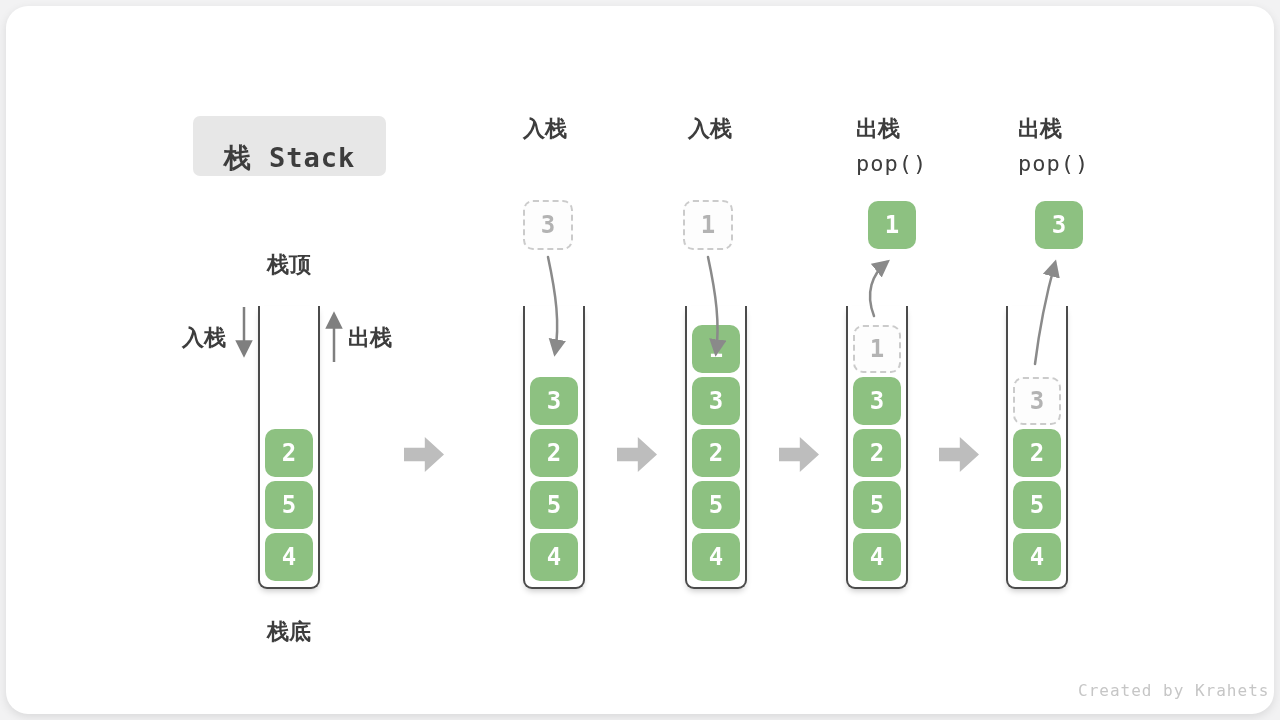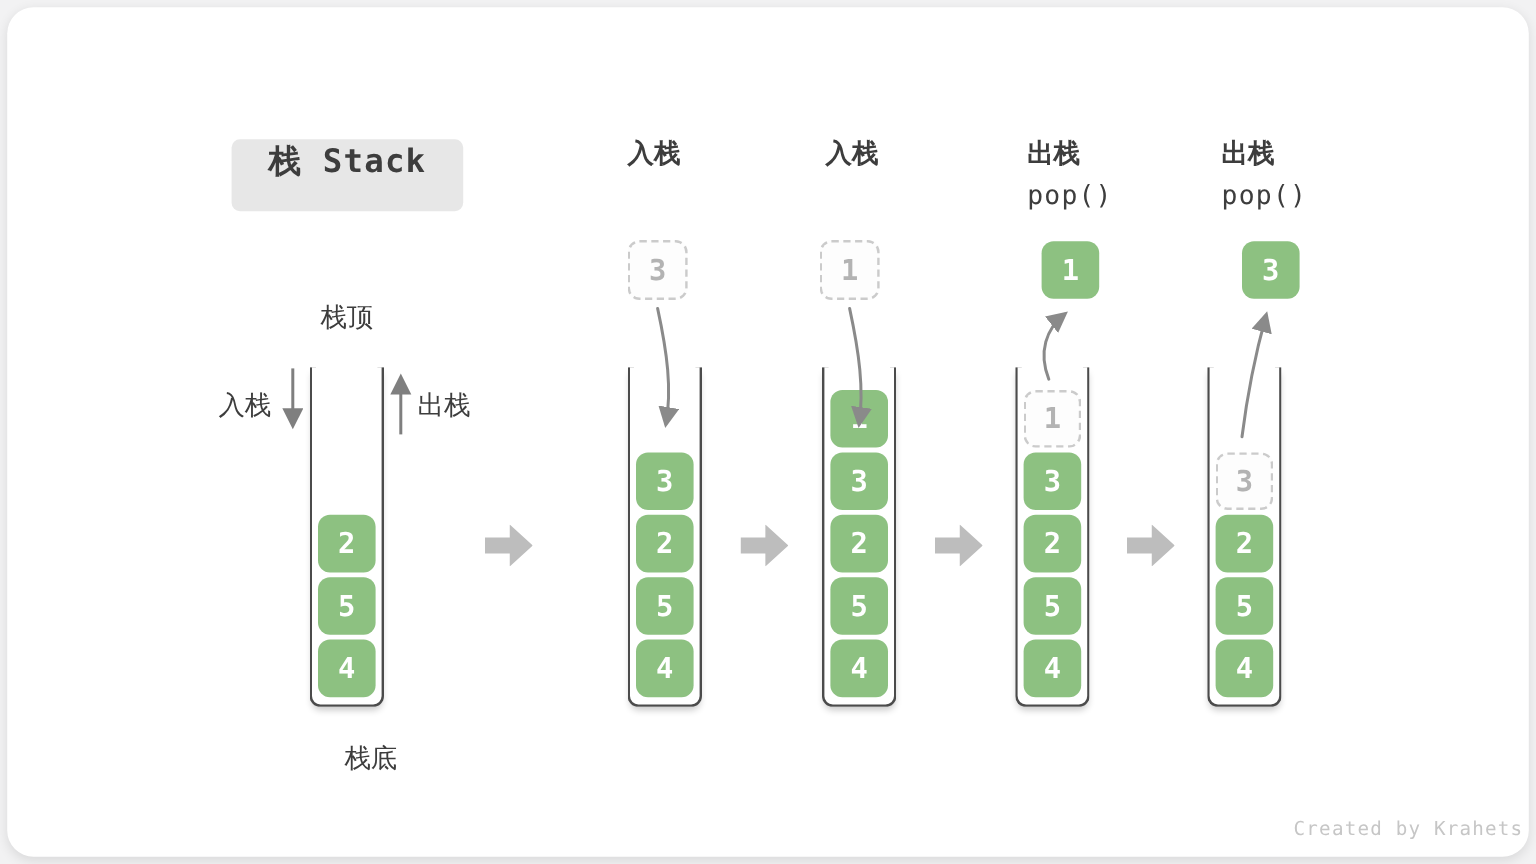--- a/index.html
+++ b/index.html
@@ -26,35 +26,35 @@
     position:absolute;
     left:6px;top:6px;width:1268px;height:708px;
     background:#ffffff;
     border-radius:22px;
     box-shadow:0 3px 10px rgba(0,0,0,0.10);
   }
   .title-box{
     position:absolute;left:187px;top:110px;width:193px;height:60px;
     background:var(--title-bg);
     border-radius:7px;
-    display:flex;align-items:flex-start;justify-content:center;
+    display:flex;align-items:flex-end;justify-content:center;
   }
   .title-text{
     font-family:"DejaVu Sans Mono","DejaVu Sans",monospace;
     font-size:27px;font-weight:600;color:var(--text-dark);letter-spacing:1px;
   }
   .op-label{position:absolute;top:106px;width:160px;}
   .op-cn{font-size:22px;font-weight:600;color:var(--text-dark);line-height:34px;}
   .op-code{
     font-family:"DejaVu Sans Mono","Liberation Mono",monospace;
     font-size:22px;font-weight:500;color:var(--text-dark);line-height:36px;letter-spacing:1px;
   }
   .op-code .arg{color:var(--code-arg-green);font-weight:700;}
   .side-label{
-    position:absolute;font-size:22px;font-weight:400;color:var(--text-dark);
+    position:absolute;font-size:22px;font-weight:700;color:var(--text-dark);
   }
   .stack-col{
     position:absolute;top:300px;width:62px;height:283px;
     border-left:2px solid var(--wall-dark);
     border-right:2px solid var(--wall-dark);
     border-bottom:2px solid var(--wall-dark);
     border-radius:0 0 9px 9px;
     background:#ffffff;
     box-shadow:0 4px 6px -2px rgba(0,0,0,0.22);
   }
@@ -116,21 +116,21 @@
   <div class="op-label" style="left:850px">
     <div class="op-cn">出栈</div>
     <div class="op-code"><span>pop()</span></div>
   </div>
   <div class="op-label" style="left:1012px">
     <div class="op-cn">出栈</div>
     <div class="op-code"><span>pop()</span></div>
   </div>
 
   <div class="side-label" style="left:241px;top:244px;width:84px;text-align:center;">栈顶</div>
-  <div class="side-label" style="left:241px;top:611px;width:84px;text-align:right;">栈底</div>
+  <div class="side-label" style="left:241px;top:611px;width:84px;text-align:center;">栈底</div>
   <div class="side-label" style="left:158px;top:317px;width:62px;text-align:right;">入栈</div>
   <div class="side-label" style="left:342px;top:317px;">出栈</div>
 
   <div class="stack-col" style="left:252px">
     <div class="cell" style="top:123px">2</div>
     <div class="cell" style="top:175px">5</div>
     <div class="cell" style="top:227px">4</div>
   </div>
 
   <div class="stack-col" style="left:517px">

